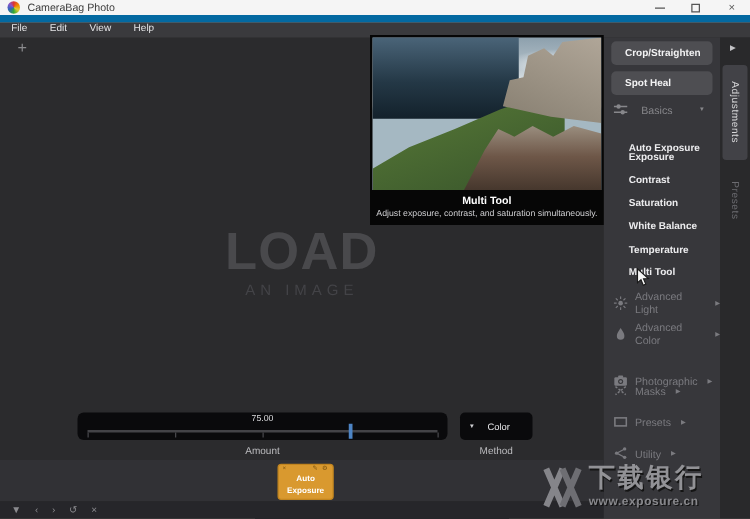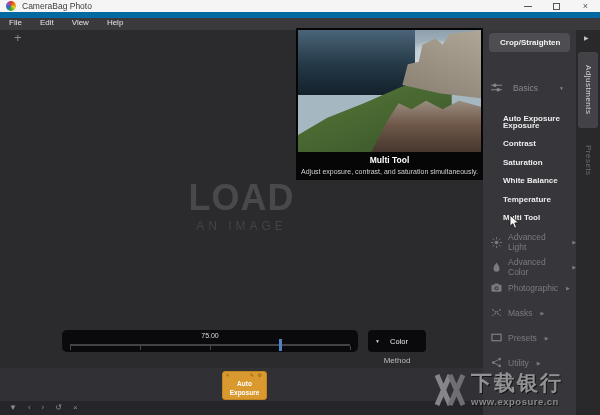--- a/index.html
+++ b/index.html
@@ -19,21 +19,21 @@
   .glyph-close{font-size:9px;line-height:1;color:#555;}
 
   
   .menubar{position:absolute;left:0;top:18px;width:600px;height:12px;background:#3a3a3d;
            display:flex;align-items:flex-start;}
   .menu-item{color:#e4e4e6;font-size:8px;padding:0 9px;}
 
   
   .add-btn{position:absolute;left:14px;top:31px;color:#8a8a8d;font-size:13px;line-height:1;}
   .load-wrap{position:absolute;left:0;top:180px;width:483px;text-align:center;}
-  .load-big{font-size:36px;font-weight:bold;color:#49494c;letter-spacing:1px;line-height:1;}
+  .load-big{font-size:42px;font-weight:bold;color:#49494c;letter-spacing:1px;line-height:1;}
   .load-sub{font-size:12px;color:#434347;letter-spacing:4px;margin-top:3px;}
 
   
   .slider-box{position:absolute;left:62px;top:330px;width:296px;height:22px;background:#0a0a0c;border-radius:5px;}
   .slider-value{position:absolute;top:2px;left:0;width:100%;text-align:center;font-size:7px;color:#dedee0;}
   .slider-track{position:absolute;left:8px;right:8px;bottom:6px;height:2px;background:#434347;}
   .tick{position:absolute;top:2px;width:1px;height:4px;background:#47474b;}
   .slider-handle{position:absolute;bottom:-5px;width:3px;height:12px;background:#4d84c4;}
   .amount-label{position:absolute;left:62px;top:356px;width:296px;text-align:center;font-size:8px;color:#bcbcbf;}
 
@@ -153,20 +153,21 @@
     <div class="slider-value">75.00</div>
     <div class="slider-track">
       <div class="tick" style="left:0%"></div>
       <div class="tick" style="left:25%"></div>
       <div class="tick" style="left:50%"></div>
       <div class="tick" style="left:75%"></div>
       <div class="tick" style="left:100%"></div>
       <div class="slider-handle" style="left: calc(75% - 1px);"></div>
     </div>
   </div>
+  <div class="amount-label">Amount</div>
 
   <div class="method-box">
     <span class="method-caret">▼</span>
     <span class="method-value">Color</span>
   </div>
   <div class="method-label">Method</div>
 
   <div class="tilestrip"></div>
   <div class="statusbar">
     <span class="status-icon">▼</span>
@@ -180,20 +181,21 @@
     <span class="tile-close">×</span>
     <span class="tile-icons">✎ ⚙</span>
     <div class="tile-label">
       <div>Auto</div>
       <div>Exposure</div>
     </div>
   </div>
 
   <div class="sidebar">
     <div class="sb-btn" style="top:3px">Crop/Straighten</div>
+    <div class="sb-btn" style="top:27px">Spot Heal</div>
 
     <div class="sb-group">
       <svg class="sb-icon" width="11" height="11" viewBox="0 0 12 12">
           <path d="M0 3.5h12M0 8.5h12" stroke="#87878b" stroke-width="1.2"></path>
           <circle cx="4.2" cy="3.5" r="1.9" fill="#87878b"></circle>
           <circle cx="7.8" cy="8.5" r="1.9" fill="#87878b"></circle>
         </svg>
       <span>Basics</span>
       <span class="sb-caret">▼</span>
     </div>
@@ -214,21 +216,21 @@
       <span>Advanced Light</span>
       <span class="arrow">▶</span>
     </div>
     <div class="sb-section" style="top:227px">
       <svg class="sb-icon" width="11" height="11" viewBox="0 0 12 12">
           <path d="M6 0.5C4.2 3.2 2.7 5.2 2.7 7.4a3.3 3.3 0 0 0 6.6 0C9.3 5.2 7.8 3.2 6 0.5Z" fill="#7a7a7f"></path>
         </svg>
       <span>Advanced Color</span>
       <span class="arrow">▶</span>
     </div>
-    <div class="sb-section" style="top:252px">
+    <div class="sb-section" style="top:269px">
       <svg class="sb-icon" width="11" height="11" viewBox="0 0 12 12">
           <rect x="0.5" y="3" width="11" height="7.5" rx="1.2" fill="#7a7a7f"></rect>
           <rect x="3.8" y="1.5" width="4.4" height="2.2" rx="0.8" fill="#7a7a7f"></rect>
           <circle cx="6" cy="6.8" r="2.2" fill="#37373b"></circle>
           <circle cx="6" cy="6.8" r="1.2" fill="#7a7a7f"></circle>
         </svg>
       <span>Photographic</span>
       <span class="arrow">▶</span>
     </div>
     <div class="sb-section" style="top:277px">

